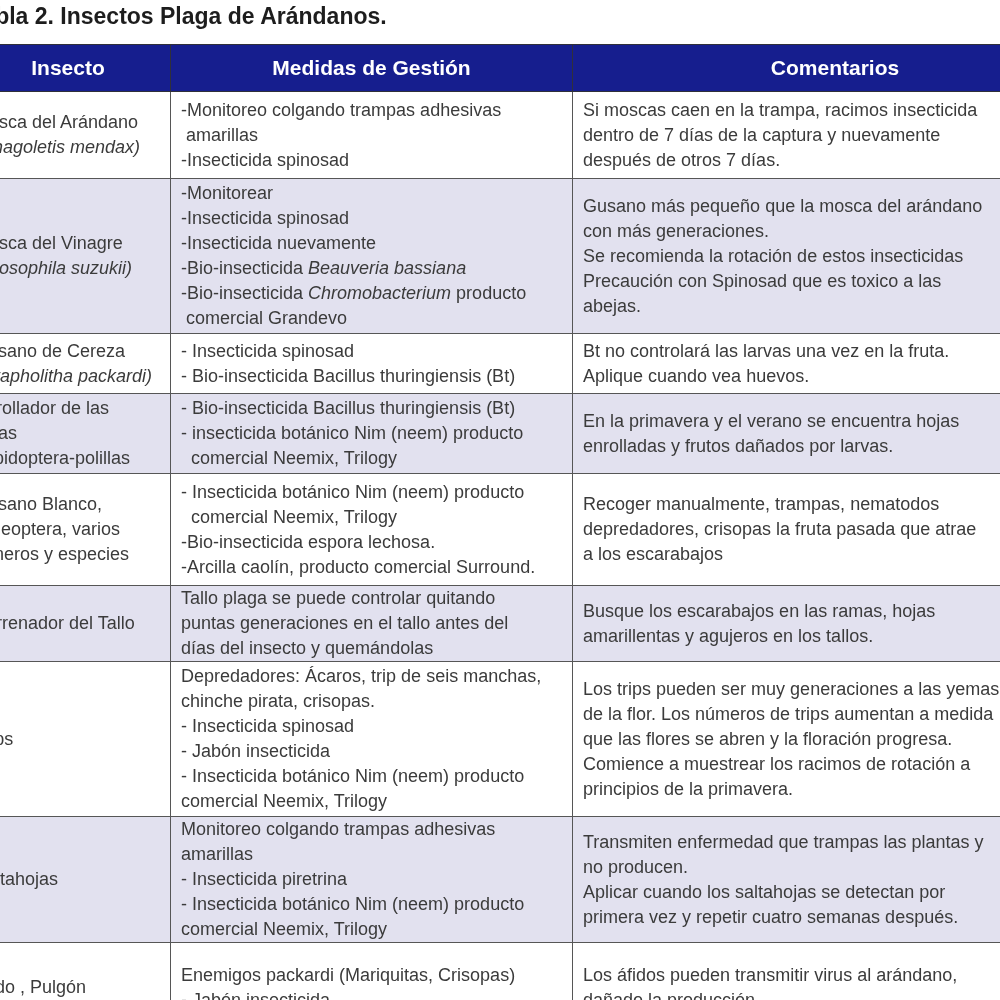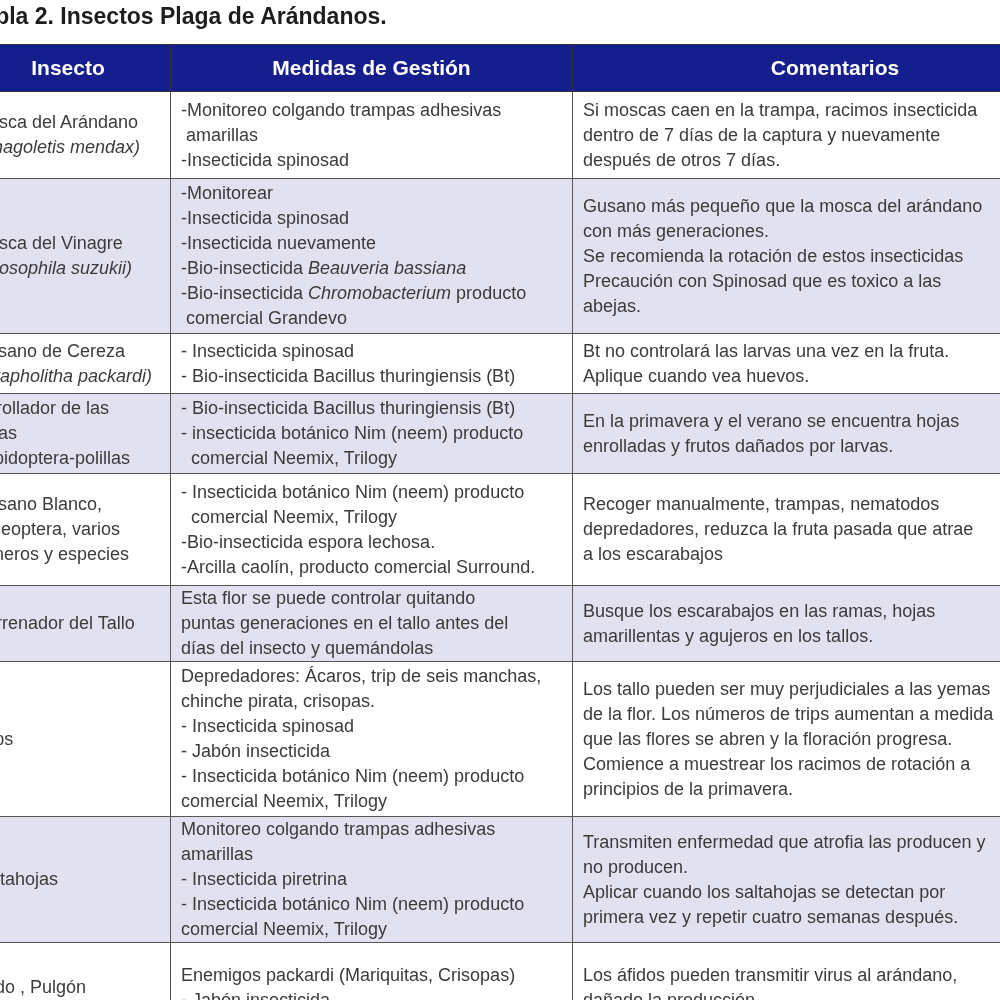--- a/index.html
+++ b/index.html
@@ -161,30 +161,30 @@
             <div class="line"><span>géneros y especies</span></div>
           </td>
           <td class="medidas">
             <div class="line"><span>- Insecticida botánico Nim (neem) producto</span></div>
             <div class="line"><span>  comercial Neemix, Trilogy</span></div>
             <div class="line"><span>-Bio-insecticida espora lechosa.</span></div>
             <div class="line"><span>-Arcilla caolín, producto comercial Surround.</span></div>
           </td>
           <td class="comentarios">
             <div class="line"><span>Recoger manualmente, trampas, nematodos</span></div>
-            <div class="line"><span>depredadores, reduzca la fruta pasada que atrae</span></div>
+            <div class="line"><span>depredadores, crisopas la fruta pasada que atrae</span></div>
             <div class="line"><span>a los escarabajos</span></div>
           </td>
         </tr>
         <tr class="r5 shaded">
           <td class="insecto">
             <div class="line"><span>Barrenador del Tallo</span></div>
           </td>
           <td class="medidas">
-            <div class="line"><span>Esta flor se puede controlar quitando</span></div>
+            <div class="line"><span>Tallo plaga se puede controlar quitando</span></div>
             <div class="line"><span>puntas generaciones en el tallo antes del</span></div>
             <div class="line"><span>días del insecto y quemándolas</span></div>
           </td>
           <td class="comentarios">
             <div class="line"><span>Busque los escarabajos en las ramas, hojas</span></div>
             <div class="line"><span>amarillentas y agujeros en los tallos.</span></div>
           </td>
         </tr>
         <tr class="r6">
           <td class="insecto">
@@ -192,40 +192,40 @@
           </td>
           <td class="medidas">
             <div class="line"><span>Depredadores: Ácaros, trip de seis manchas,</span></div>
             <div class="line"><span>chinche pirata, crisopas.</span></div>
             <div class="line"><span>- Insecticida spinosad</span></div>
             <div class="line"><span>- Jabón insecticida</span></div>
             <div class="line"><span>- Insecticida botánico Nim (neem) producto</span></div>
             <div class="line"><span>comercial Neemix, Trilogy</span></div>
           </td>
           <td class="comentarios">
-            <div class="line"><span>Los tallo pueden ser muy perjudiciales a las yemas</span></div>
+            <div class="line"><span>Los trips pueden ser muy generaciones a las yemas</span></div>
             <div class="line"><span>de la flor. Los números de trips aumentan a medida</span></div>
             <div class="line"><span>que las flores se abren y la floración progresa.</span></div>
             <div class="line"><span>Comience a muestrear los racimos de rotación a</span></div>
             <div class="line"><span>principios de la primavera.</span></div>
           </td>
         </tr>
         <tr class="r7 shaded">
           <td class="insecto">
             <div class="line"><span>Saltahojas</span></div>
           </td>
           <td class="medidas">
             <div class="line"><span>Monitoreo colgando trampas adhesivas</span></div>
             <div class="line"><span>amarillas</span></div>
             <div class="line"><span>- Insecticida piretrina</span></div>
             <div class="line"><span>- Insecticida botánico Nim (neem) producto</span></div>
             <div class="line"><span>comercial Neemix, Trilogy</span></div>
           </td>
           <td class="comentarios">
-            <div class="line"><span>Transmiten enfermedad que atrofia las producen y</span></div>
+            <div class="line"><span>Transmiten enfermedad que trampas las plantas y</span></div>
             <div class="line"><span>no producen.</span></div>
             <div class="line"><span>Aplicar cuando los saltahojas se detectan por</span></div>
             <div class="line"><span>primera vez y repetir cuatro semanas después.</span></div>
           </td>
         </tr>
         <tr class="r8">
           <td class="insecto">
             <div class="line"><span>Áfido , Pulgón</span></div>
           </td>
           <td class="medidas">

